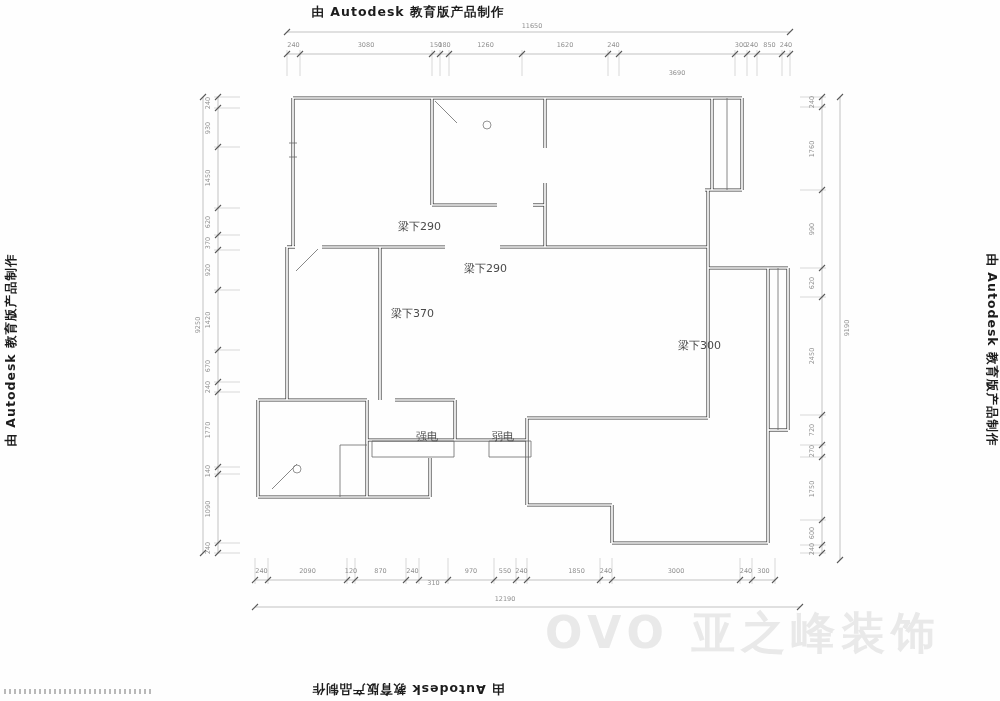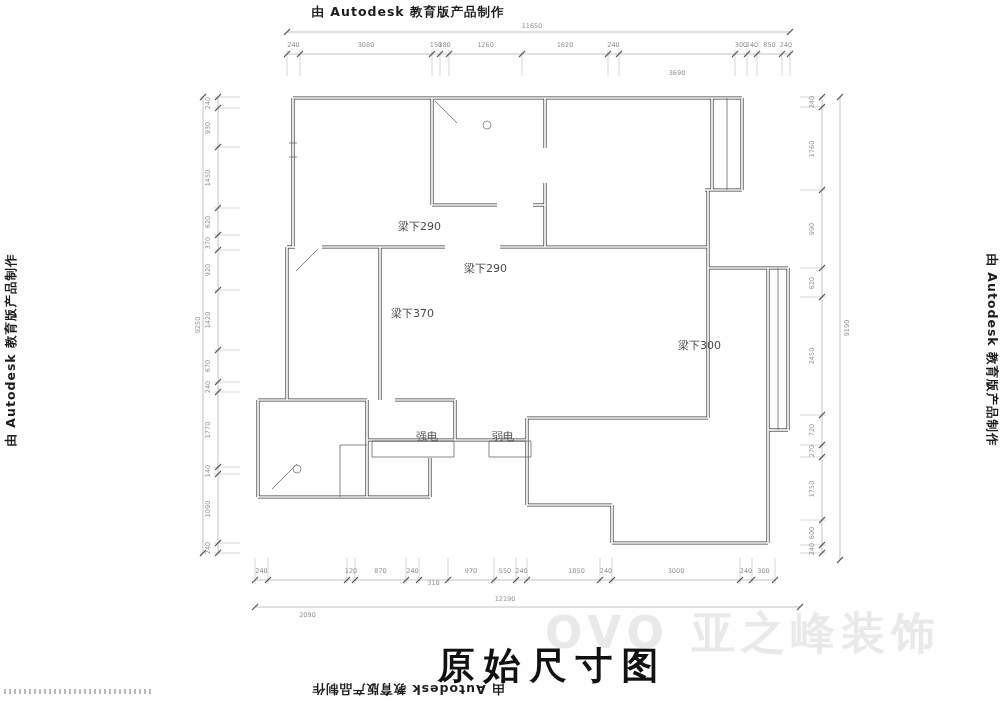--- a/index.html
+++ b/index.html
@@ -249,21 +249,20 @@
 
   <div id="overlay" class="abs" style="left:0;top:0;width:816px;height:701px;">
 
     <span class="abs wm wm-top">由 Autodesk 教育版产品制作</span>
     <span class="abs wm wm-bottom">由 Autodesk 教育版产品制作</span>
     <span class="abs wm wm-left">由 Autodesk 教育版产品制作</span>
     <span class="abs wm wm-right">由 Autodesk 教育版产品制作</span>
 
     <span class="abs ghost">OVO 亚之峰装饰</span>
 
-    <span class="abs title">原始尺寸图</span>
 
     <span class="abs lbl" style="left:398px;top:226px;">梁下290</span>
     <span class="abs lbl" style="left:464px;top:268px;">梁下290</span>
     <span class="abs lbl" style="left:391px;top:313px;">梁下370</span>
     <span class="abs lbl" style="left:678px;top:345px;">梁下300</span>
     <span class="abs lbl" style="left:416px;top:436px;">强电</span>
     <span class="abs lbl" style="left:492px;top:436px;">弱电</span>
 
     <div class="abs fineprint"></div>
   <span class="dim" style="left: 293.5px; top: 45px;">240</span>
@@ -273,21 +272,21 @@
       <span class="dim" style="left: 485.5px; top: 45px;">1260</span>
       <span class="dim" style="left: 565px; top: 45px;">1620</span>
       <span class="dim" style="left: 613.5px; top: 45px;">240</span>
       <span class="dim" style="left: 677px; top: 45px; margin-top: 28px;">3690</span>
       <span class="dim" style="left: 741px; top: 45px;">300</span>
       <span class="dim" style="left: 752px; top: 45px;">240</span>
       <span class="dim" style="left: 769.5px; top: 45px;">850</span>
       <span class="dim" style="left: 786px; top: 45px;">240</span>
       <span class="dim" style="left: 532px; top: 26px;">11650</span>
       <span class="dim" style="left: 261.5px; top: 571px;">240</span>
-      <span class="dim" style="left: 307.5px; top: 571px; margin-top: 44px;">2090</span>
+      <span class="dim" style="left: 307.5px; top: 571px;">2090</span>
       <span class="dim" style="left: 351px; top: 571px;">120</span>
       <span class="dim" style="left: 380.5px; top: 571px;">870</span>
       <span class="dim" style="left: 412.5px; top: 571px;">240</span>
       <span class="dim" style="left: 433.5px; top: 571px; margin-top: 12px;">310</span>
       <span class="dim" style="left: 471px; top: 571px;">970</span>
       <span class="dim" style="left: 505px; top: 571px;">550</span>
       <span class="dim" style="left: 521.5px; top: 571px;">240</span>
       <span class="dim" style="left: 563.5px; top: 571px; margin-left: 13px;">1850</span>
       <span class="dim" style="left: 606px; top: 571px;">240</span>
       <span class="dim" style="left: 676px; top: 571px;">3000</span>

